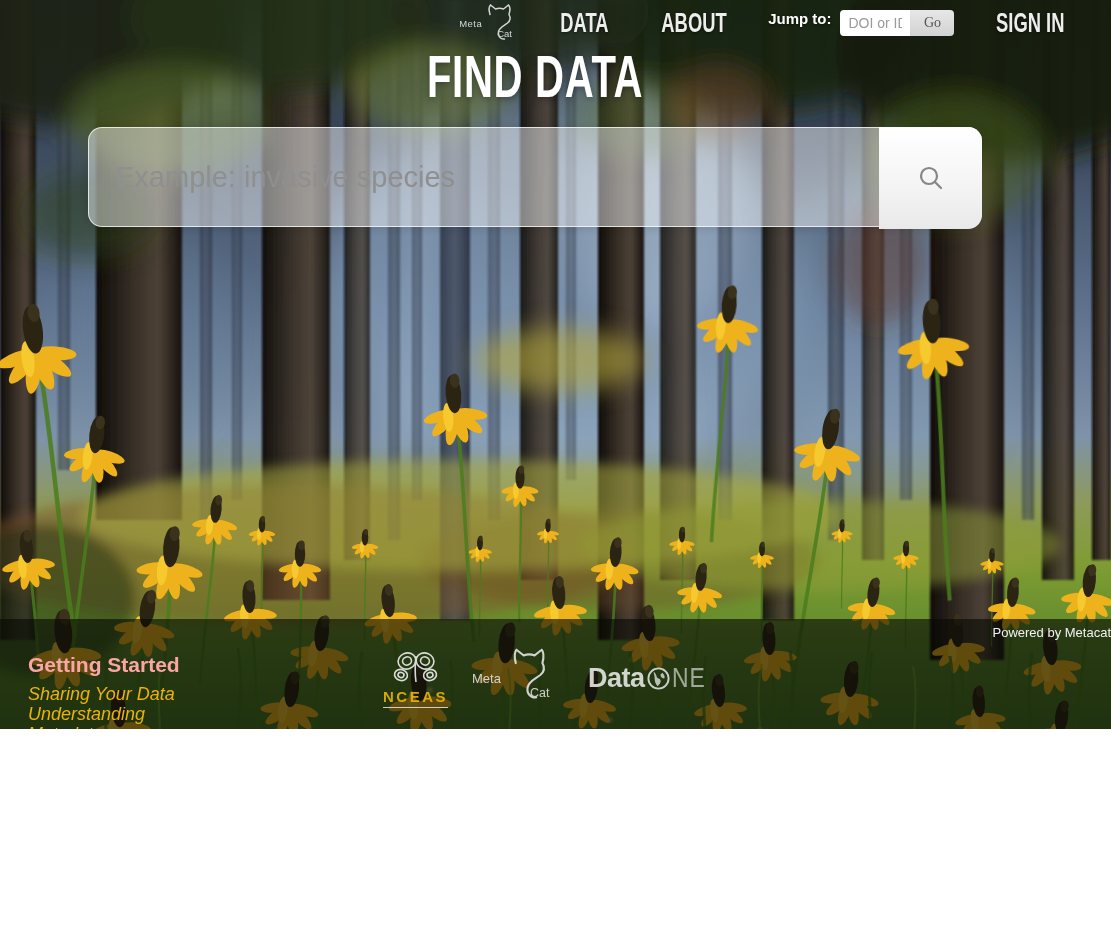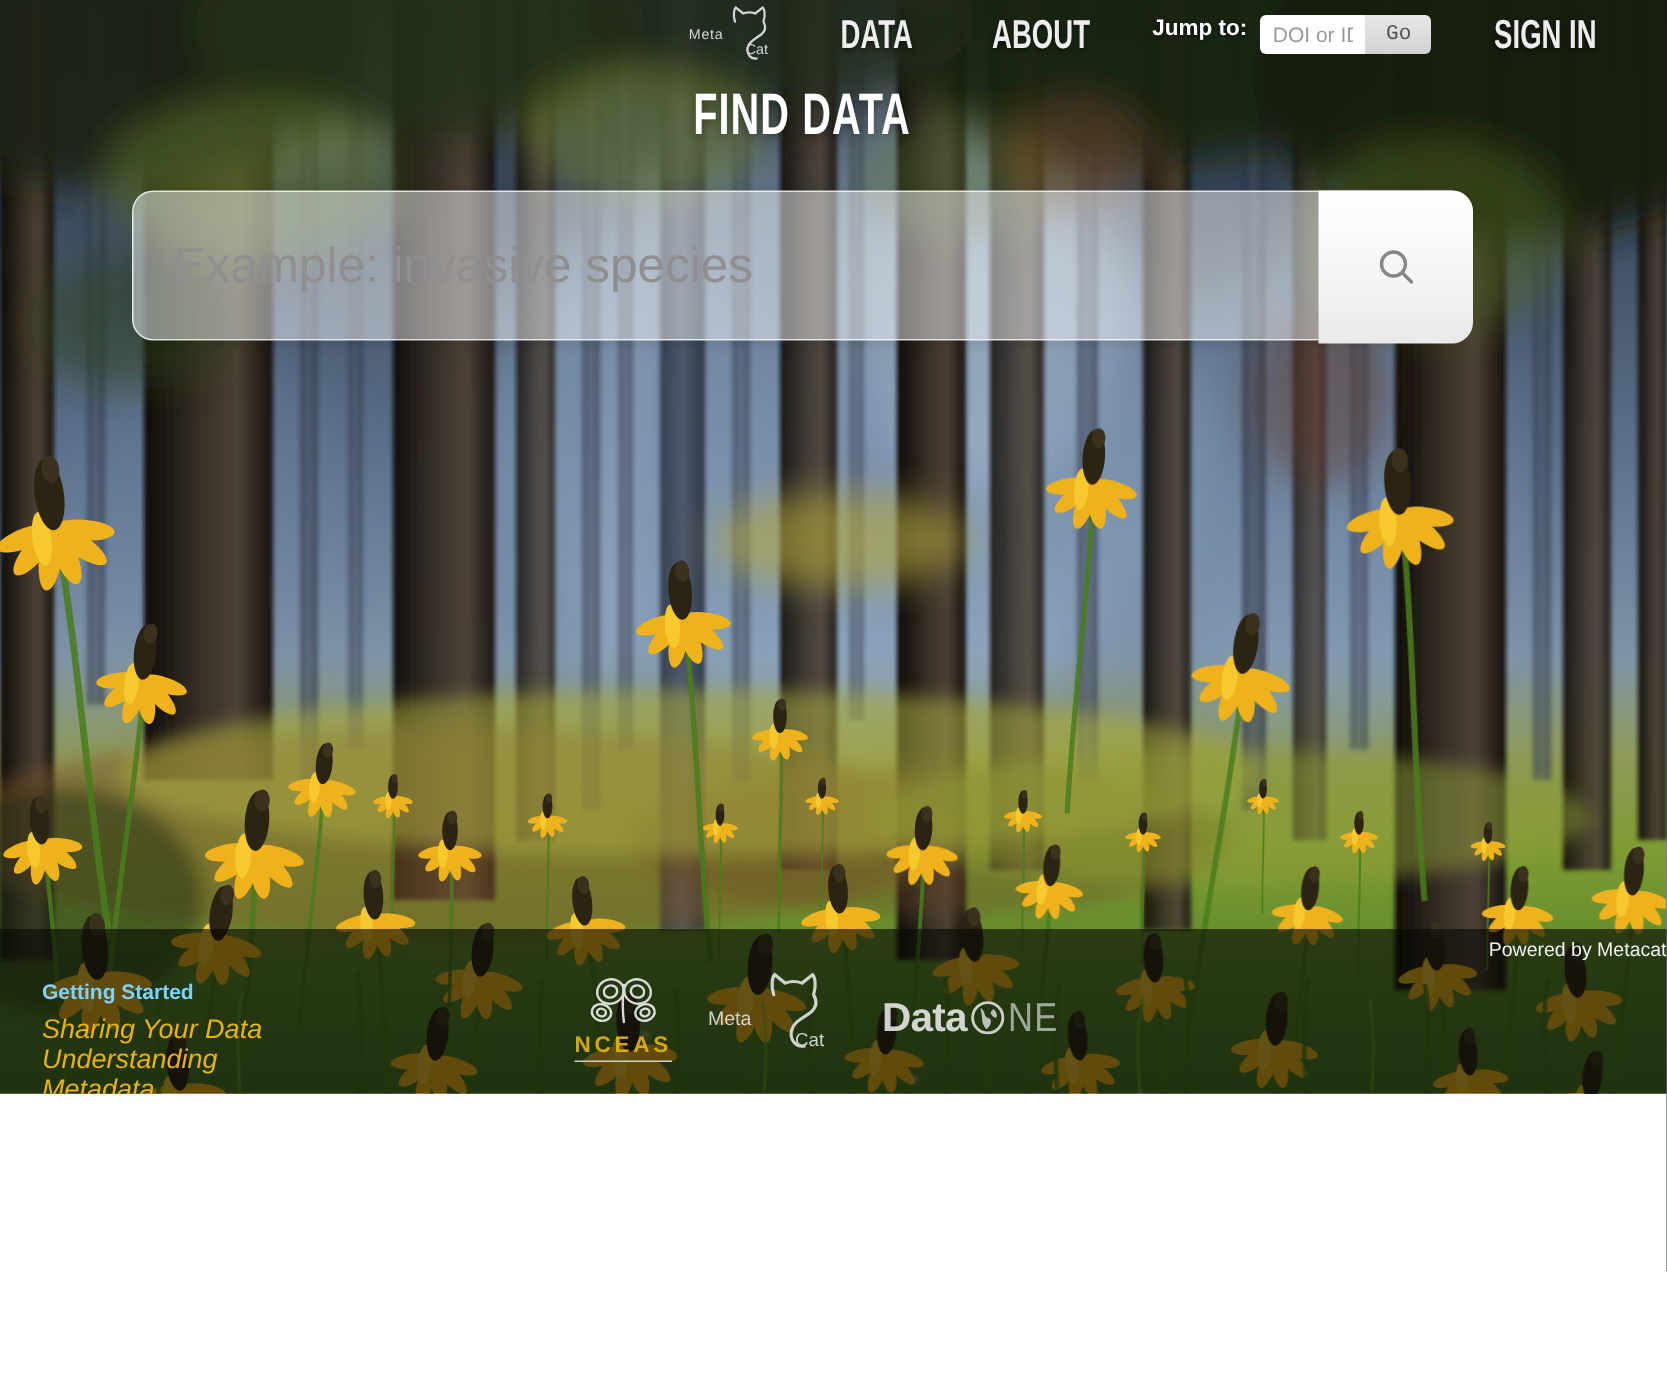--- a/index.html
+++ b/index.html
@@ -21,47 +21,47 @@
   .brand .t-cat  { position:absolute; left:38px; top:27px; font-size:9.5px; color:#fff; }
   .jump { display:flex; align-items:flex-start; }
   .jump-label { color:#fff; font-weight:bold; font-size:15px; margin-right:9px;
                 text-shadow:0 1px 3px rgba(0,0,0,.6); }
   .jump-input { width:70px; height:26px; border:none; outline:none; background:#fff;
                 border-radius:4px 0 0 4px; padding:0 8px; font-size:14px; color:#333;
                 font-family:"Liberation Sans",sans-serif; }
   .jump-input::placeholder { color:#9a9a9a; }
   .jump-go { height:26px; width:44px; border:none; cursor:pointer; border-radius:0 4px 4px 0;
              background:linear-gradient(180deg,#e7e7e7,#d2d2d2); color:#555; font-size:14px;
-             font-family:Liberation Mono, monospace; }
+             font-family:Liberation Serif, serif; }
 
   
   main { position:absolute; left:88px; top:46px; width:894px; text-align:center; z-index:20; }
-  h1 { color:#fff; font-size:39px; font-weight:bold; line-height:62px; letter-spacing:1px;
+  h1 { color:#fff; font-size:59px; font-weight:bold; line-height:62px; letter-spacing:1px;
        text-shadow:0 2px 8px rgba(0,0,0,.30); }
   .searchbox { position:relative; margin-top:19px; height:100px; border-radius:14px;
                background:rgba(250,252,255,.47); border:1px solid rgba(255,255,255,.75);
                box-shadow:0 1px 10px rgba(0,0,0,.12); }
   .search-input { position:absolute; left:0; top:0; width:calc(100% - 112px); height:100%;
                   background:transparent; border:none; outline:none; padding:0 10px 0 26px;
-                  font-size:33px; color:#666; font-family:"Liberation Sans",sans-serif; }
+                  font-size:29px; color:#666; font-family:"Liberation Sans",sans-serif; }
   .search-input::placeholder { color:#8f8f8f; }
   .search-btn { position:absolute; right:-1px; top:-1px; width:103px; height:102px; border:none;
                 cursor:pointer; border-radius:0 14px 14px 0;
                 background:linear-gradient(180deg,#ffffff 0%,#f5f5f5 55%,#e9e9e9 100%);
                 display:flex; align-items:center; justify-content:center; }
 
   
   footer { position:absolute; left:0; bottom:0; width:100%; height:110px;
            background:rgba(8,10,4,.62); z-index:30; color:#fff; }
   .powered { position:absolute; top:6px; left:0; width:100%; text-align:right;
              font-size:13px; color:#f2f2f2; cursor:pointer; }
   .fcol { position:absolute; top:34px; }
   .fcol-gs { left:28px; width:165px; }
   .fcol-help { left:208px; width:160px; }
-  .fcol-h { font-size:14px; font-weight:bold; color:#7dd3fc; margin-bottom:7px; }
+  .fcol-h { font-size:21px; font-weight:bold; color:#fca5a5; margin-bottom:7px; }
   .fcol a { display:block; font-size:18px; color:#eab308; text-decoration:none;
             line-height:20px; cursor:pointer; word-break:break-word;font-style:italic; }
   .logos { position:absolute; left:383px; top:26px; display:flex; align-items:center; gap:24px; }
   .logo-nceas { display:flex; flex-direction:column; align-items:center; cursor:pointer; opacity:.9; }
   .logo-nceas .nceas-word { font-size:15px; font-weight:bold; letter-spacing:2.5px; color:#eab308;
                             border-bottom:1px solid #ddd; padding-bottom:2px; margin-top:1px; }
   .logo-mcat { position:relative; width:92px; height:66px; cursor:pointer; opacity:.88; }
   .logo-mcat svg { position:absolute; left:34px; top:0; }
   .logo-mcat .t-meta { position:absolute; left:0; top:26px; font-size:13px; color:#e4e4e4; }
   .logo-mcat .t-cat  { position:absolute; left:58px; top:41px; font-size:12.5px; color:#e4e4e4; }

